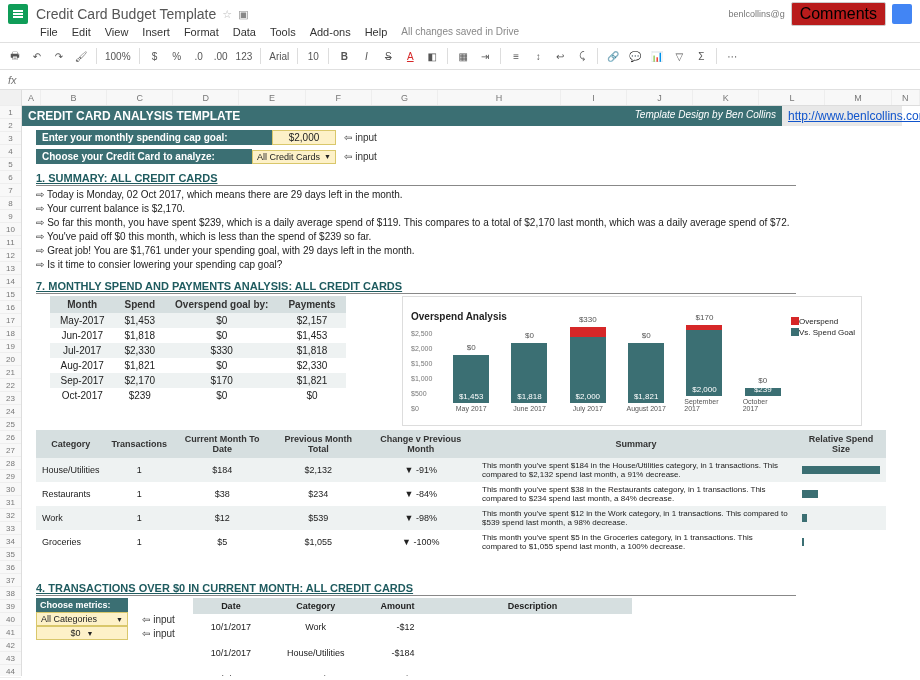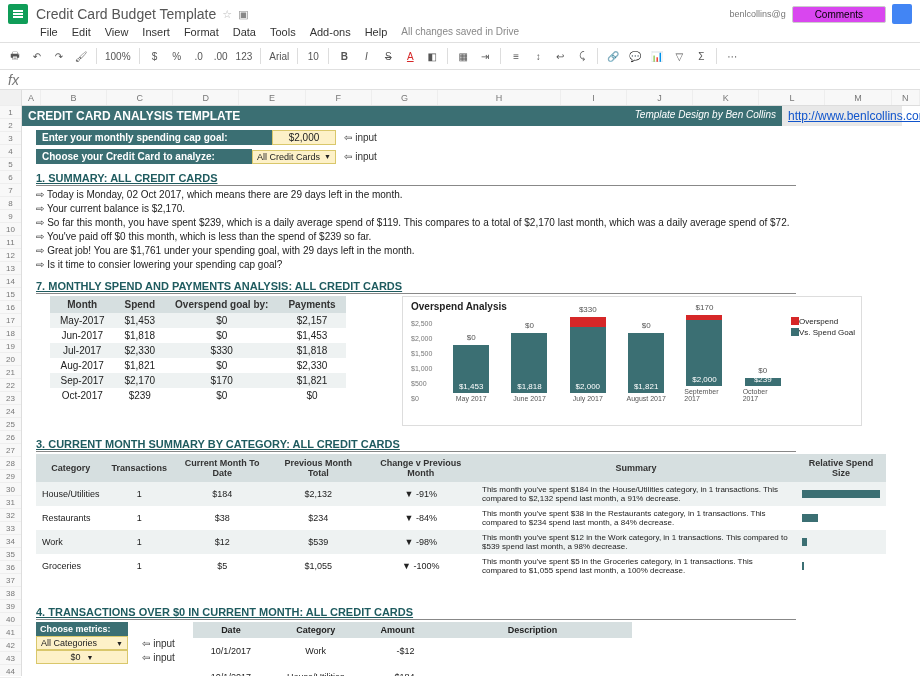--- a/index.html
+++ b/index.html
@@ -2,29 +2,29 @@
 <html><head>
 <meta charset="utf-8">
 <style>
   * { box-sizing: border-box; margin: 0; padding: 0; }
   body { font-family: Arial, sans-serif; font-size: 11px; background: #fff; color: #222; width: 920px; height: 680px; overflow: hidden; }
   .titlebar { display: flex; align-items: center; padding: 4px 8px 0 8px; height: 24px; }
   .sheets-logo { width: 20px; height: 20px; background: #0f9d58; border-radius: 2px; display: flex; align-items: center; justify-content: center; margin-right: 8px; }
   .sheets-logo svg { fill: #fff; }
   .doc-title { font-size: 14px; color: #555; }
   .titlebar .right { margin-left: auto; display: flex; align-items: center; gap: 6px; font-size: 10px; color: #555; }
-  .comments-btn { border: 1px solid #ccc; padding: 2px 22px; border-radius: 2px; background: #d946ef; font-size: 10px; }
+  .comments-btn { border: 1px solid #ccc; padding: 2px 8px; border-radius: 2px; background: #b91c1c; font-size: 16px; }
   .acct { width: 20px; height: 20px; background: #4285f4; border-radius: 2px; }
   .user-email { font-size: 9px; color: #777; }
   .menubar { display: flex; gap: 14px; padding: 2px 40px 4px 40px; font-size: 11px; color: #333; }
   .menubar span { cursor: default; }
   .toolbar { display: flex; align-items: center; gap: 8px; padding: 4px 8px; border-top: 1px solid #e0e0e0; border-bottom: 1px solid #e0e0e0; font-size: 10px; color: #555; height: 28px; }
   .toolbar .sep { width: 1px; height: 16px; background: #ddd; }
   .toolbar .tb { display: inline-flex; align-items: center; justify-content: center; min-width: 14px; height: 18px; }
-  .formula-bar { display: flex; align-items: center; padding: 2px 8px; border-bottom: 1px solid #e0e0e0; height: 20px; font-size: 14px; color: #777; }
+  .formula-bar { display: flex; align-items: center; padding: 2px 8px; border-bottom: 1px solid #e0e0e0; height: 20px; font-size: 11px; color: #777; }
   .formula-bar .fx { font-style: italic; margin-right: 6px; }
   .grid { display: flex; height: calc(680px - 24px - 22px - 28px - 20px); }
   .rowhdrs { width: 22px; background: #f8f8f8; border-right: 1px solid #ddd; font-size: 8px; color: #777; }
   .rowhdrs div { height: 13.0px; border-bottom: 1px solid #eee; text-align: center; line-height: 13px; }
   .rowhdrs .colrow { height: 16px; background: #f1f1f1; }
   .sheet { flex: 1; overflow: hidden; position: relative; }
   .colhdrs { display: flex; height: 16px; background: #f8f8f8; border-bottom: 1px solid #ddd; font-size: 9px; color: #777; }
   .colhdrs div { border-right: 1px solid #eee; text-align: center; line-height: 16px; }
   .content { position: relative; padding: 0; }
   .band-title { background: #3b6f73; color: #fff; font-weight: bold; padding: 3px 6px; font-size: 12px; display: flex; }
@@ -38,21 +38,21 @@
   .input-label::before { content: "⇦ "; }
   .sec-head { color: #1f5b5f; font-weight: bold; font-size: 11px; text-decoration: underline; margin: 8px 0 2px 14px; }
   .sec-head-border { border-bottom: 1px solid #888; padding-bottom:1px; width: 760px;}
   .bullets { margin: 2px 0 4px 14px; }
   .bullets div { font-size: 10px; line-height: 14px; }
   .bullets div::before { content: "⇨ "; }
   table.data { border-collapse: collapse; margin-left: 28px; font-size: 10px; }
   table.data th { background: #d6dfe0; padding: 3px 10px; font-size: 10px; color: #333; }
   table.data td { padding: 2px 10px; text-align: center; }
   table.data tr.odd td { background: #eef2f2; }
-  .chart { position: absolute; left: 380px; top: 0; width: 460px; height: 130px; border: 1px solid #ddd; background: #fff; padding: 4px 8px; }
+  .chart { position: absolute; left: 380px; top: 0; width: 460px; height: 130px; border: 1px solid #ddd; background: #fff; padding: 14px 8px; }
   .chart-title { font-size: 10px; font-weight: bold; }
   .legend { position: absolute; right: 6px; top: 20px; font-size: 8px; }
   .legend div { display: flex; align-items: flex-start; margin-bottom: 2px; }
   .legend .sw { width: 8px; height: 8px; }
   .chart-area { position: relative; height: 100px; margin-top: 4px; }
   .bars { position: absolute; left: 40px; right: 70px; bottom: 14px; top: 4px; display: flex; align-items: flex-end; gap: 18px; }
   .bar-wrap { flex: 1; display: flex; flex-direction: column; align-items: center; position: relative; }
   .bar-stack { width: 36px; display: flex; flex-direction: column-reverse; position: relative; }
   .seg-goal { background: #3b6f73; width: 100%; }
   .seg-over { background: #d62728; width: 100%; }
@@ -384,21 +384,20 @@
                       <div class="bar-inner-label">$239</div>
                     </div>
                   </div>
                   <div class="bar-x">October 2017</div>
                 </div>
               </div>
           </div>
         </div>
       </div>
 
-      <div class="sec-head sec-head-border">3. CURRENT MONTH SUMMARY BY CATEGORY: ALL CREDIT CARDS</div>
       <table class="cat" id="tbl3">
           <tbody>
             <tr>
               <th>Category</th>
               <th>Transactions</th>
               <th>Current Month To Date</th>
               <th>Previous Month Total</th>
               <th>Change v Previous Month</th>
               <th style="width:320px">Summary</th>
               <th style="width:90px">Relative Spend Size</th>

